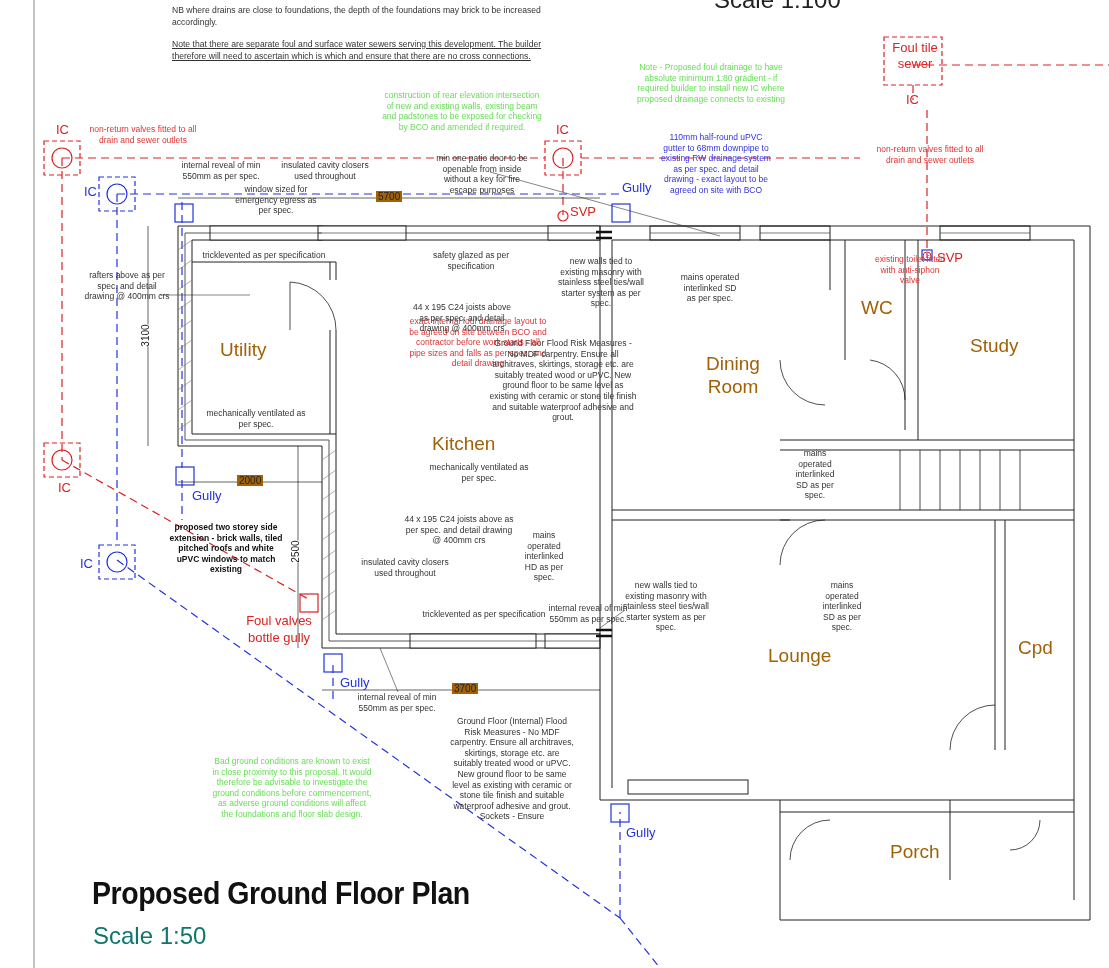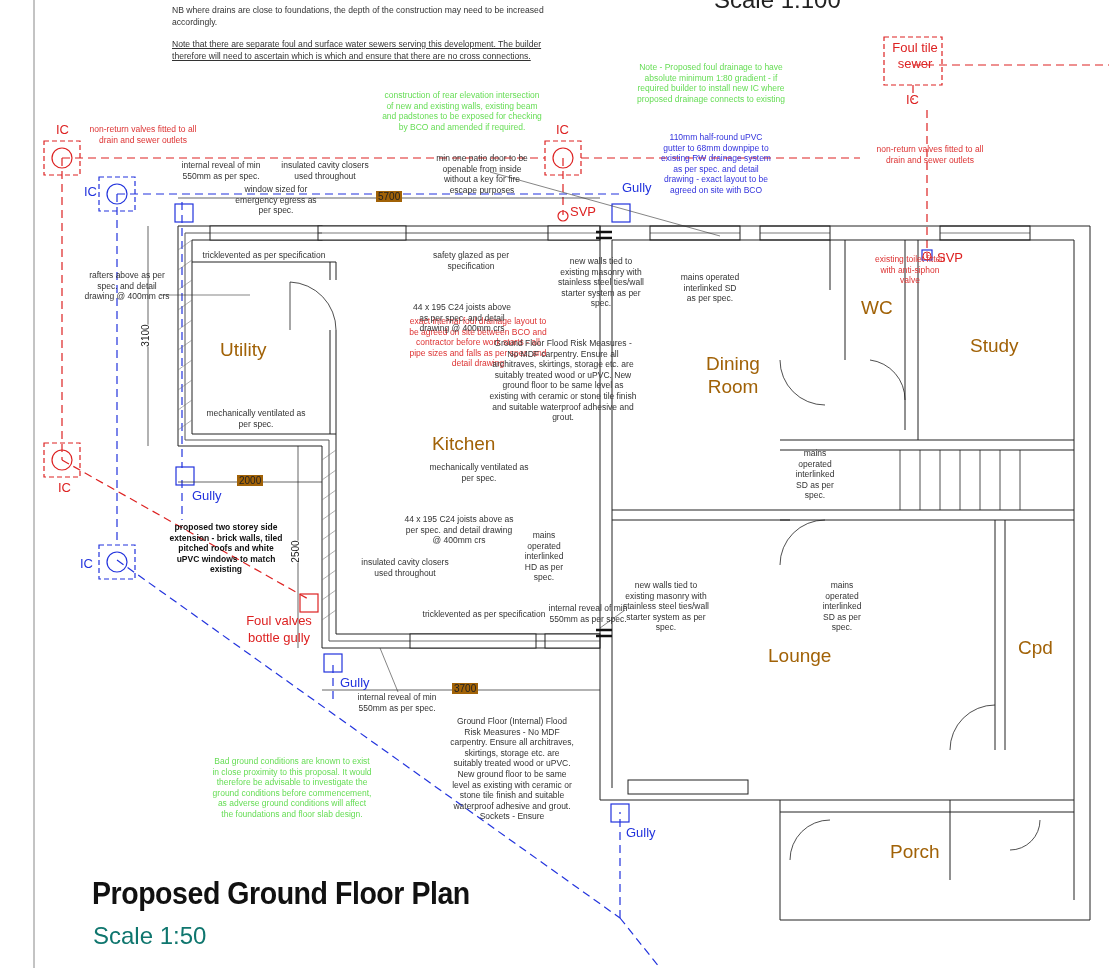--- a/index.html
+++ b/index.html
@@ -175,21 +175,21 @@
   <g stroke="#111" stroke-width="2.5">
     <line x1="596" y1="232" x2="612" y2="232"></line>
     <line x1="596" y1="238" x2="612" y2="238"></line>
     <line x1="596" y1="630" x2="612" y2="630"></line>
     <line x1="596" y1="636" x2="612" y2="636"></line>
   </g>
 </svg>
 
 <div class="top-scale">Scale 1:100</div>
 
-<div class="head-note" style="top:4px;width:380px;">NB where drains are close to foundations, the depth of the construction may need to be increased accordingly.</div>
+<div class="head-note" style="top:4px;width:380px;">NB where drains are close to foundations, the depth of the foundations may brick to be increased accordingly.</div>
 <div class="head-note u" style="top:38px;width:380px;">Note that there are separate foul and surface water sewers serving this development.  The builder therefore will need to ascertain which is which and ensure that there are no cross connections.</div>
 
 <div class="note green" style="left:382px;top:90px;width:160px;">construction of rear elevation intersection of new and existing walls, existing beam and padstones to be exposed for checking by BCO and amended if required.</div>
 <div class="note green" style="left:636px;top:62px;width:150px;">Note - Proposed foul drainage to have absolute minimum 1:80 gradient - if required builder to install new IC where proposed drainage connects to existing</div>
 <div class="note green" style="left:212px;top:756px;width:160px;">Bad ground conditions are known to exist in close proximity to this proposal.  It would therefore be advisable to investigate the ground conditions before commencement, as adverse ground conditions will affect the foundations and floor slab design.</div>
 
 <div class="note red" style="left:88px;top:124px;width:110px;">non-return valves fitted to all drain and sewer outlets</div>
 <div class="note red" style="left:870px;top:144px;width:120px;">non-return valves fitted to all drain and sewer outlets</div>
 <div class="note red" style="left:870px;top:254px;width:80px;">existing toilet fitted with anti-siphon valve</div>
 <div class="note red" style="left:370px;top:316px;width:140px;margin-left:38px;">exact internal foul drainage layout to be agreed on site between BCO and contractor before work starts - all pipe sizes and falls as per spec. and detail drawing</div>

